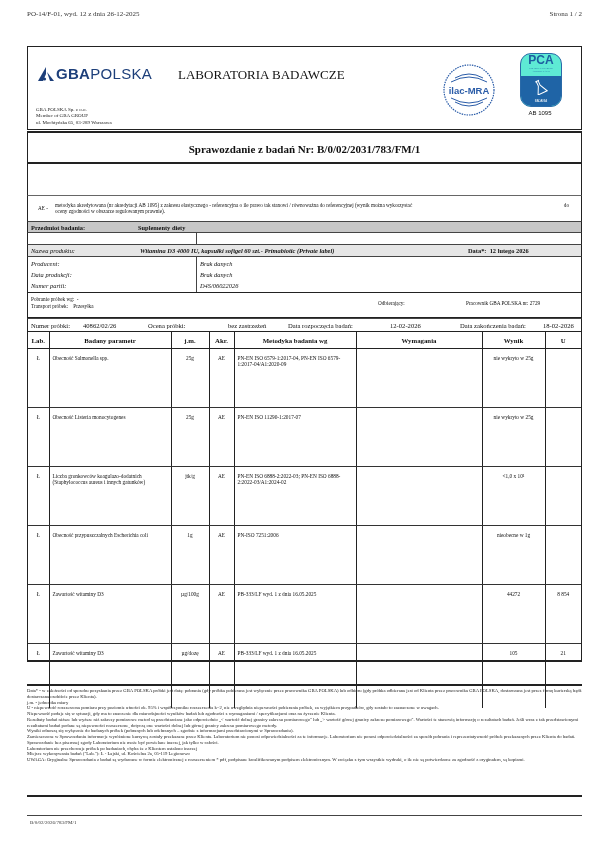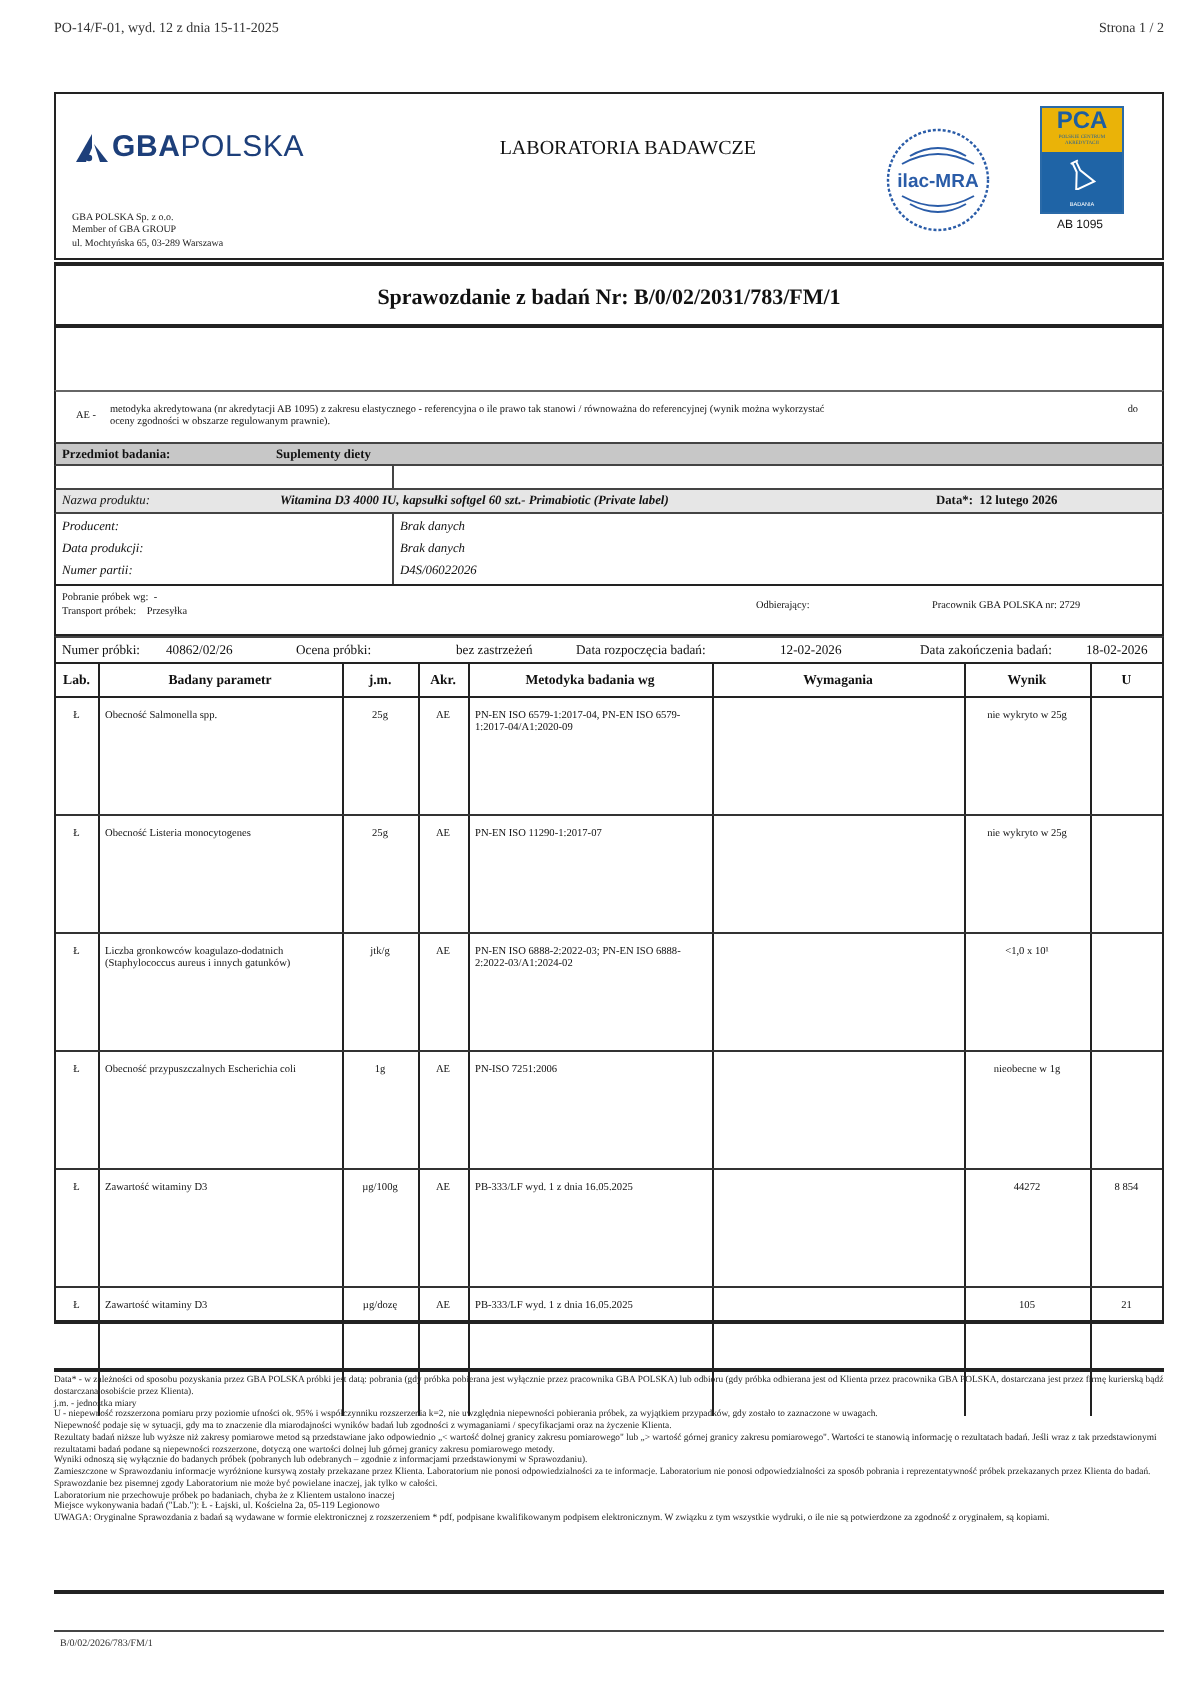--- a/index.html
+++ b/index.html
@@ -10,24 +10,24 @@
   .frame { left: 27px; width: 555px; border: 1.4px solid #222; box-sizing: border-box; }
 
   
   #header { top: 46px; height: 84px; }
   .gba-logo { left: 10px; top: 18px; display: flex; align-items: center; gap: 2px; }
   .gba-logo .mark { width: 16px; height: 14px; }
   .gba-logo .txt { font-family: "Liberation Sans", "DejaVu Sans", sans-serif; font-size: 15px; color: #1d3f7a; letter-spacing: 0.3px; }
   .gba-logo .txt b { font-weight: 700; }
   .gba-logo .txt span { font-weight: 400; }
   .company { left: 8px; top: 60px; font-size: 5px; line-height: 6.4px; color: #222; }
-  .labtitle { left: 150px; width: 200px; top: 22px; text-align: right; font-size: 10px; line-height: 12px; }
+  .labtitle { left: 150px; width: 200px; top: 22px; text-align: left; font-size: 13px; line-height: 12px; }
   .ilac { left: 415px; top: 17px; width: 52px; height: 52px; }
   .pca { left: 492px; top: 6px; width: 40px; }
-  .pca .box { width: 40px; height: 52px; border: 1px solid #2a6aa8; border-radius: 0; overflow: hidden; background: #eab308; }
+  .pca .box { width: 40px; height: 52px; border: 1px solid #2a6aa8; border-radius: 11px; overflow: hidden; background: #5eead4; }
   .pca .top { height: 22px; text-align: center; }
   .pca .top .t1 { font-family: "Liberation Sans", sans-serif; font-weight: 700; color: #1d5ea0; font-size: 12px; line-height: 13px; }
   .pca .top .t2 { font-size: 2.5px; color: #1d5ea0; line-height: 3px; }
   .pca .bot { height: 30px; background: #1f64a6; color: #fff; text-align: center; }
   .pca .bot .lbl { font-size: 2.8px; font-family: "Liberation Sans", sans-serif; }
   .pca .ab { font-family: "Liberation Sans", sans-serif; font-size: 6px; text-align: center; margin-top: 3px; }
 
   #report-title-box { top: 131px; height: 33px; border-top-width: 2px; border-bottom-width: 2px; }
   .report-title { width: 100%; text-align: center; font-weight: 700; font-size: 11px; line-height: 33px; }
   #blank-box { top: 163px; height: 33px; border-bottom: none; }
@@ -69,21 +69,21 @@
   .c { text-align: center; }
 
   #notes { top: 684px; left: 27px; width: 555px; border-top: 2px solid #222; padding-top: 2px; font-size: 4.7px; line-height: 5.75px; color: #222; }
   #notes-bottom-line { top: 795px; left: 27px; width: 555px; border-top: 2px solid #222; }
   #footer-line { top: 815px; left: 27px; width: 555px; border-top: 1.2px solid #444; }
   #footer-ref { top: 820px; left: 30px; font-size: 5px; color: #333; }
 </style>
 </head>
 <body>
 
-<div class="abs topline" style="left:27px;">PO-14/F-01, wyd. 12 z dnia 15-11-2025</div>
+<div class="abs topline" style="left:27px;">PO-14/F-01, wyd. 12 z dnia 26-12-2025</div>
 <div class="abs topline" style="right:18px;">Strona 1 / 2</div>
 
 <div id="header" class="abs frame">
   <div class="abs gba-logo">
     <svg class="mark" viewBox="0 0 16 14">
       <polygon points="8,0 0,14 5,14 8,7" fill="#1d3f7a"></polygon>
       <polygon points="9,5 12,14 16,14" fill="#1d3f7a"></polygon>
       <circle cx="6.5" cy="12" r="1.6" fill="#1d3f7a"></circle>
     </svg>
     <div class="txt"><b>GBA</b><span>POLSKA</span></div>

